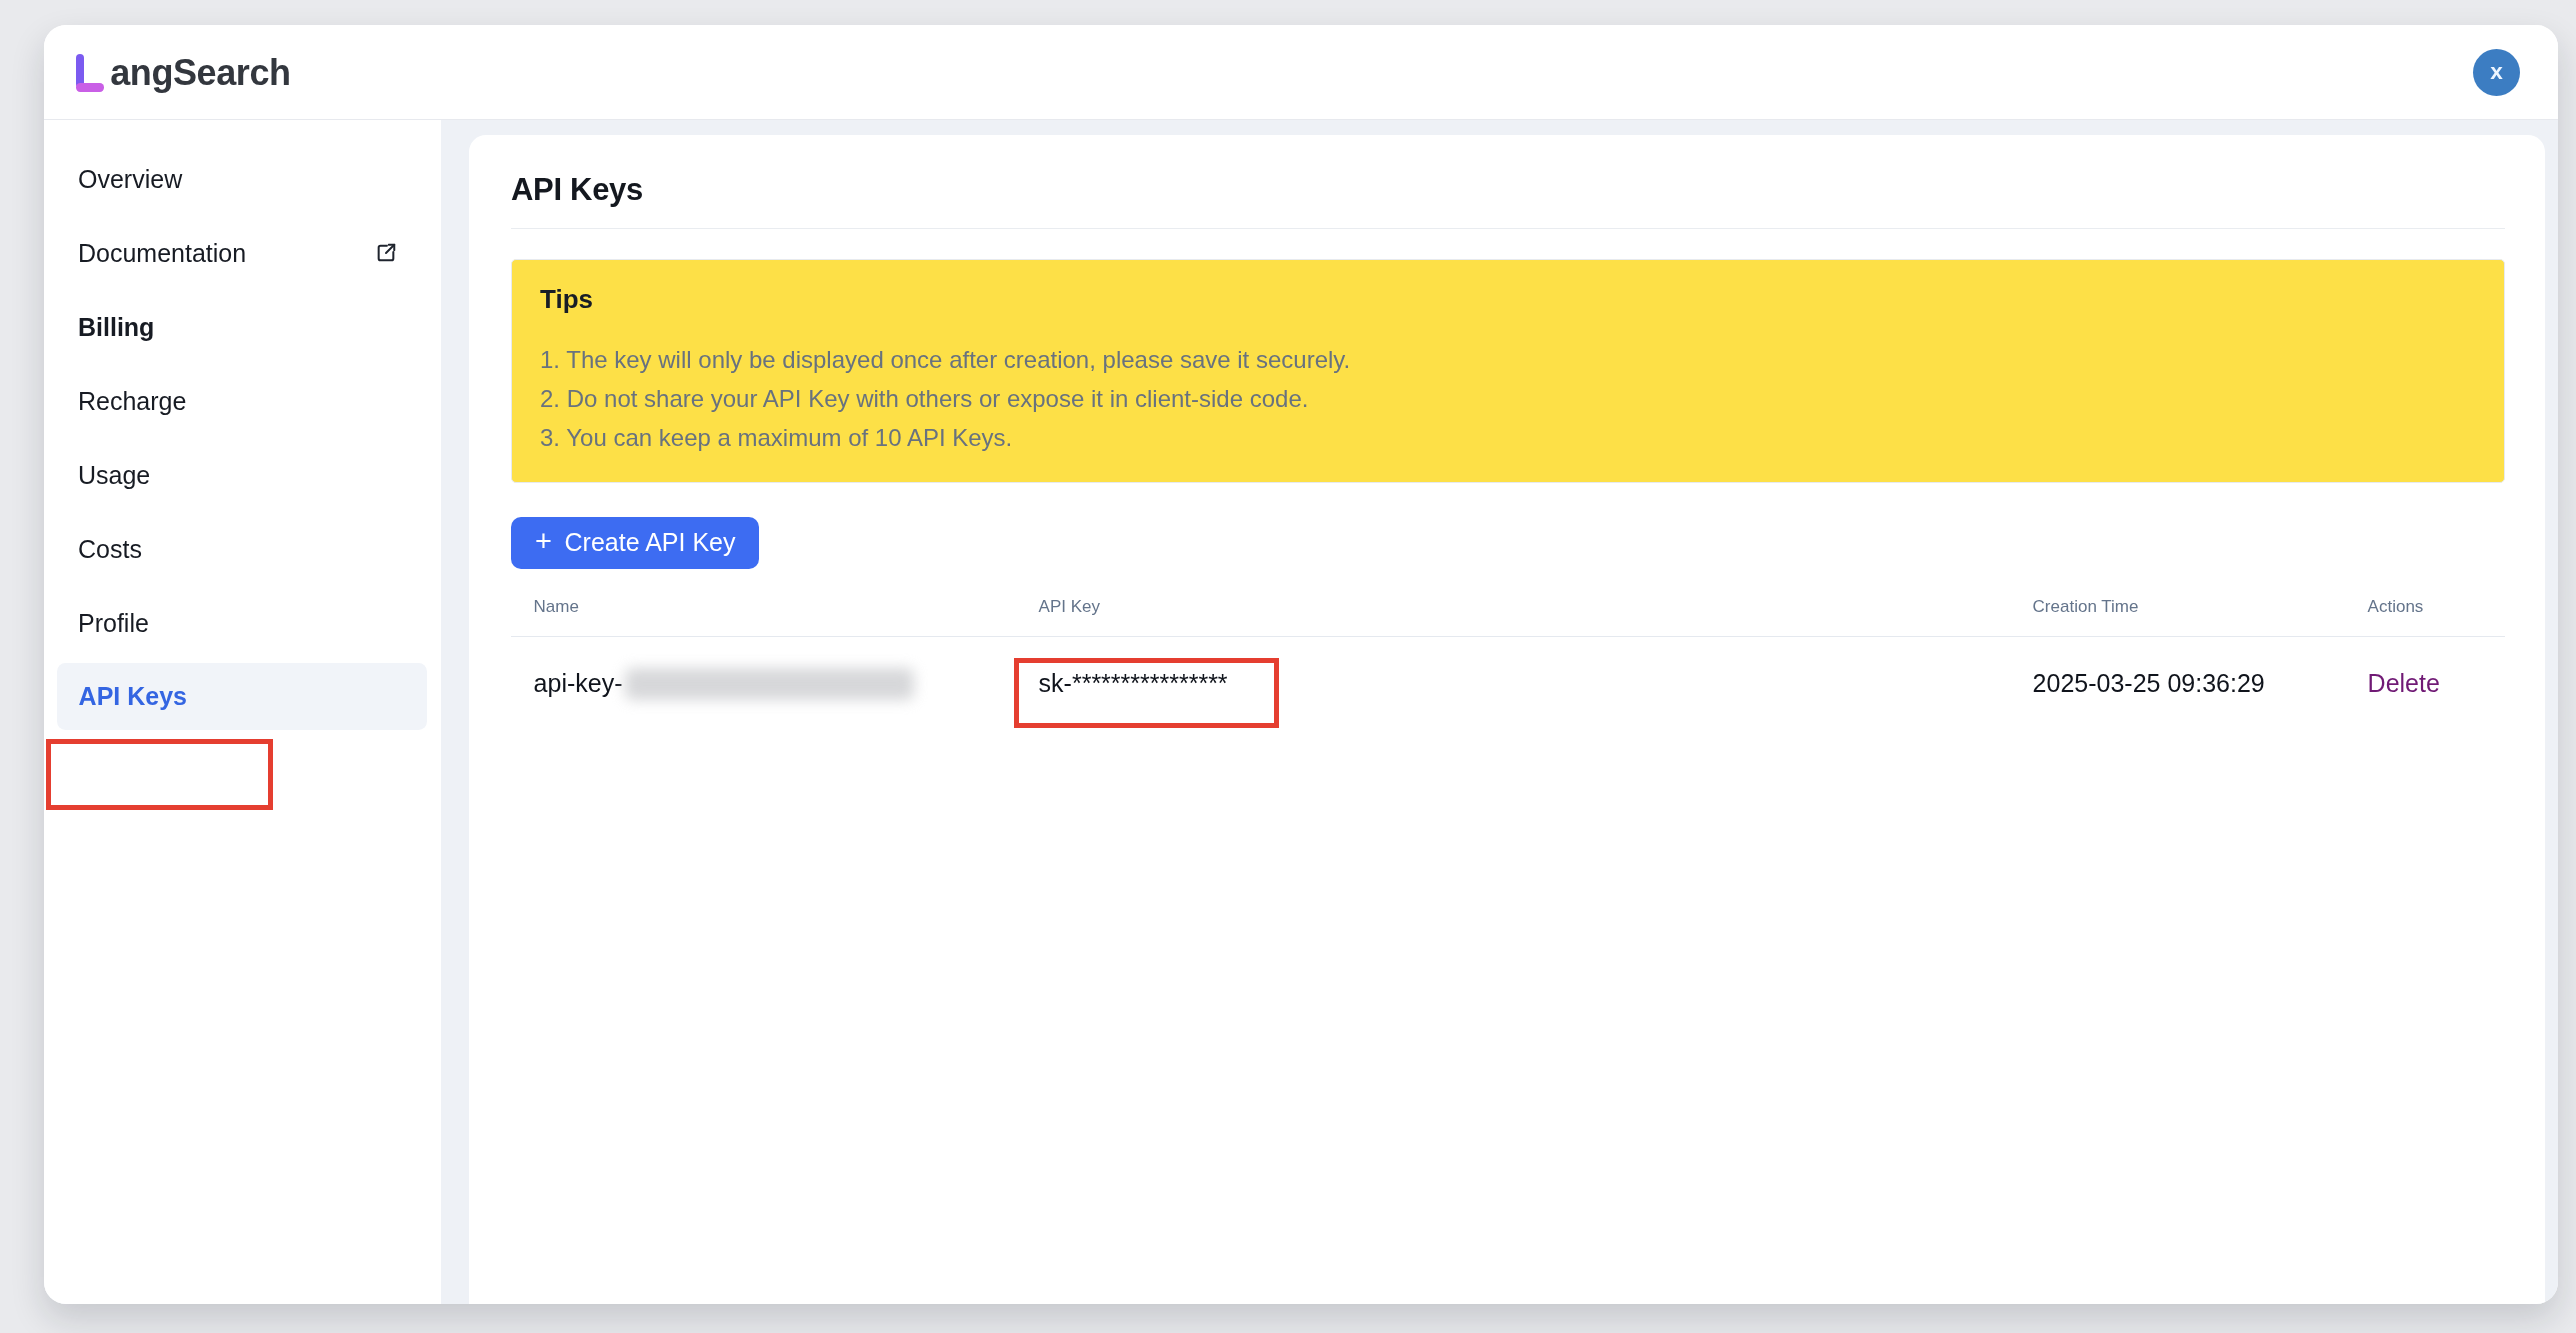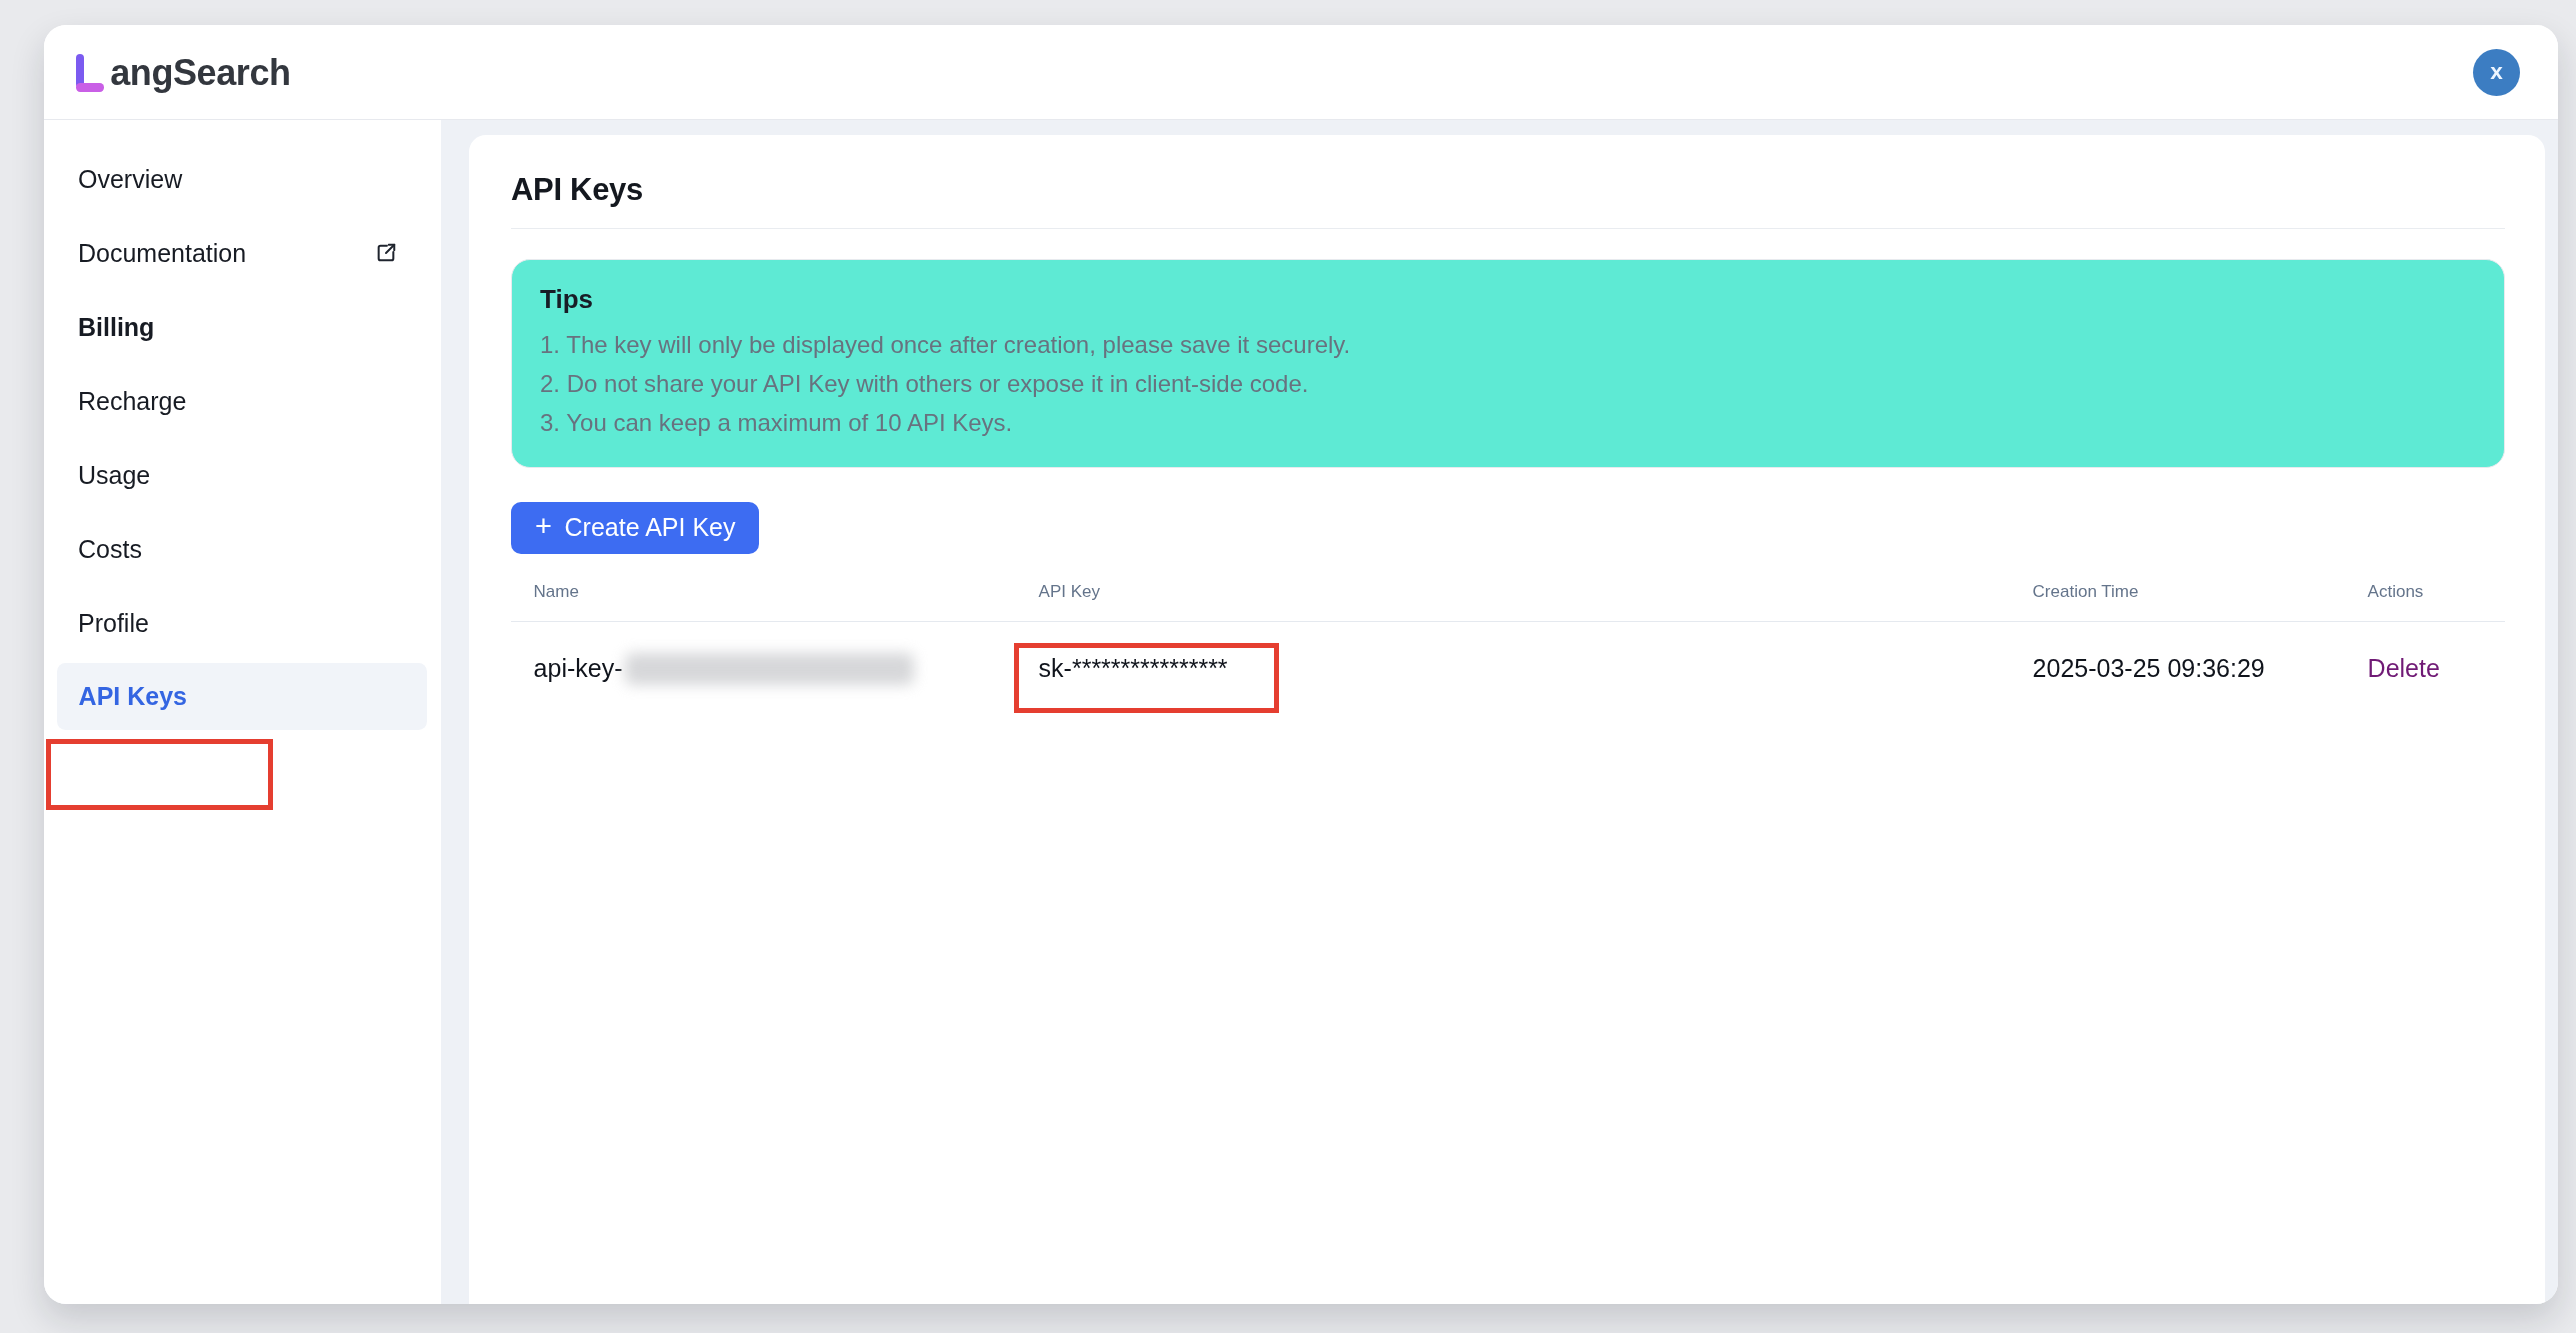--- a/index.html
+++ b/index.html
@@ -81,27 +81,27 @@
     height: 100%;
     padding: 37px 40px 0 42px;
   }
   .page-title {
     font-size: 31px; font-weight: 700; color: #14181f;
     letter-spacing: -0.3px;
   }
   .title-divider { margin-top: 20px; border-bottom: 1.7px solid #e9ecf0; }
   .tips {
     margin-top: 30px;
-    background: #5eead4;
+    background: #fde047;
     border: 0.8px solid #e7eaee;
-    border-radius: 19px;
+    border-radius: 5px;
     padding: 23.5px 28.5px 25px 28px;
   }
   .tips-title { font-size: 26px; font-weight: 600; color: #181d26; }
-  .tips-list { margin-top: 10px; }
+  .tips-list { margin-top: 25px; }
   .tips-list div { font-size: 24px; color: #68727f; line-height: 39px; }
   .create-btn {
     margin-top: 34px;
     display: inline-flex; align-items: center; gap: 12.6px;
     height: 52px; padding: 0 24px;
     background: #3d6cf2; color: #ffffff;
     border: none; border-radius: 10px;
     font-size: 25px; font-family: inherit; cursor: pointer;
   }
   .create-btn .plus { font-size: 29px; font-weight: 400; line-height: 1; margin-top: -2.5px; }

